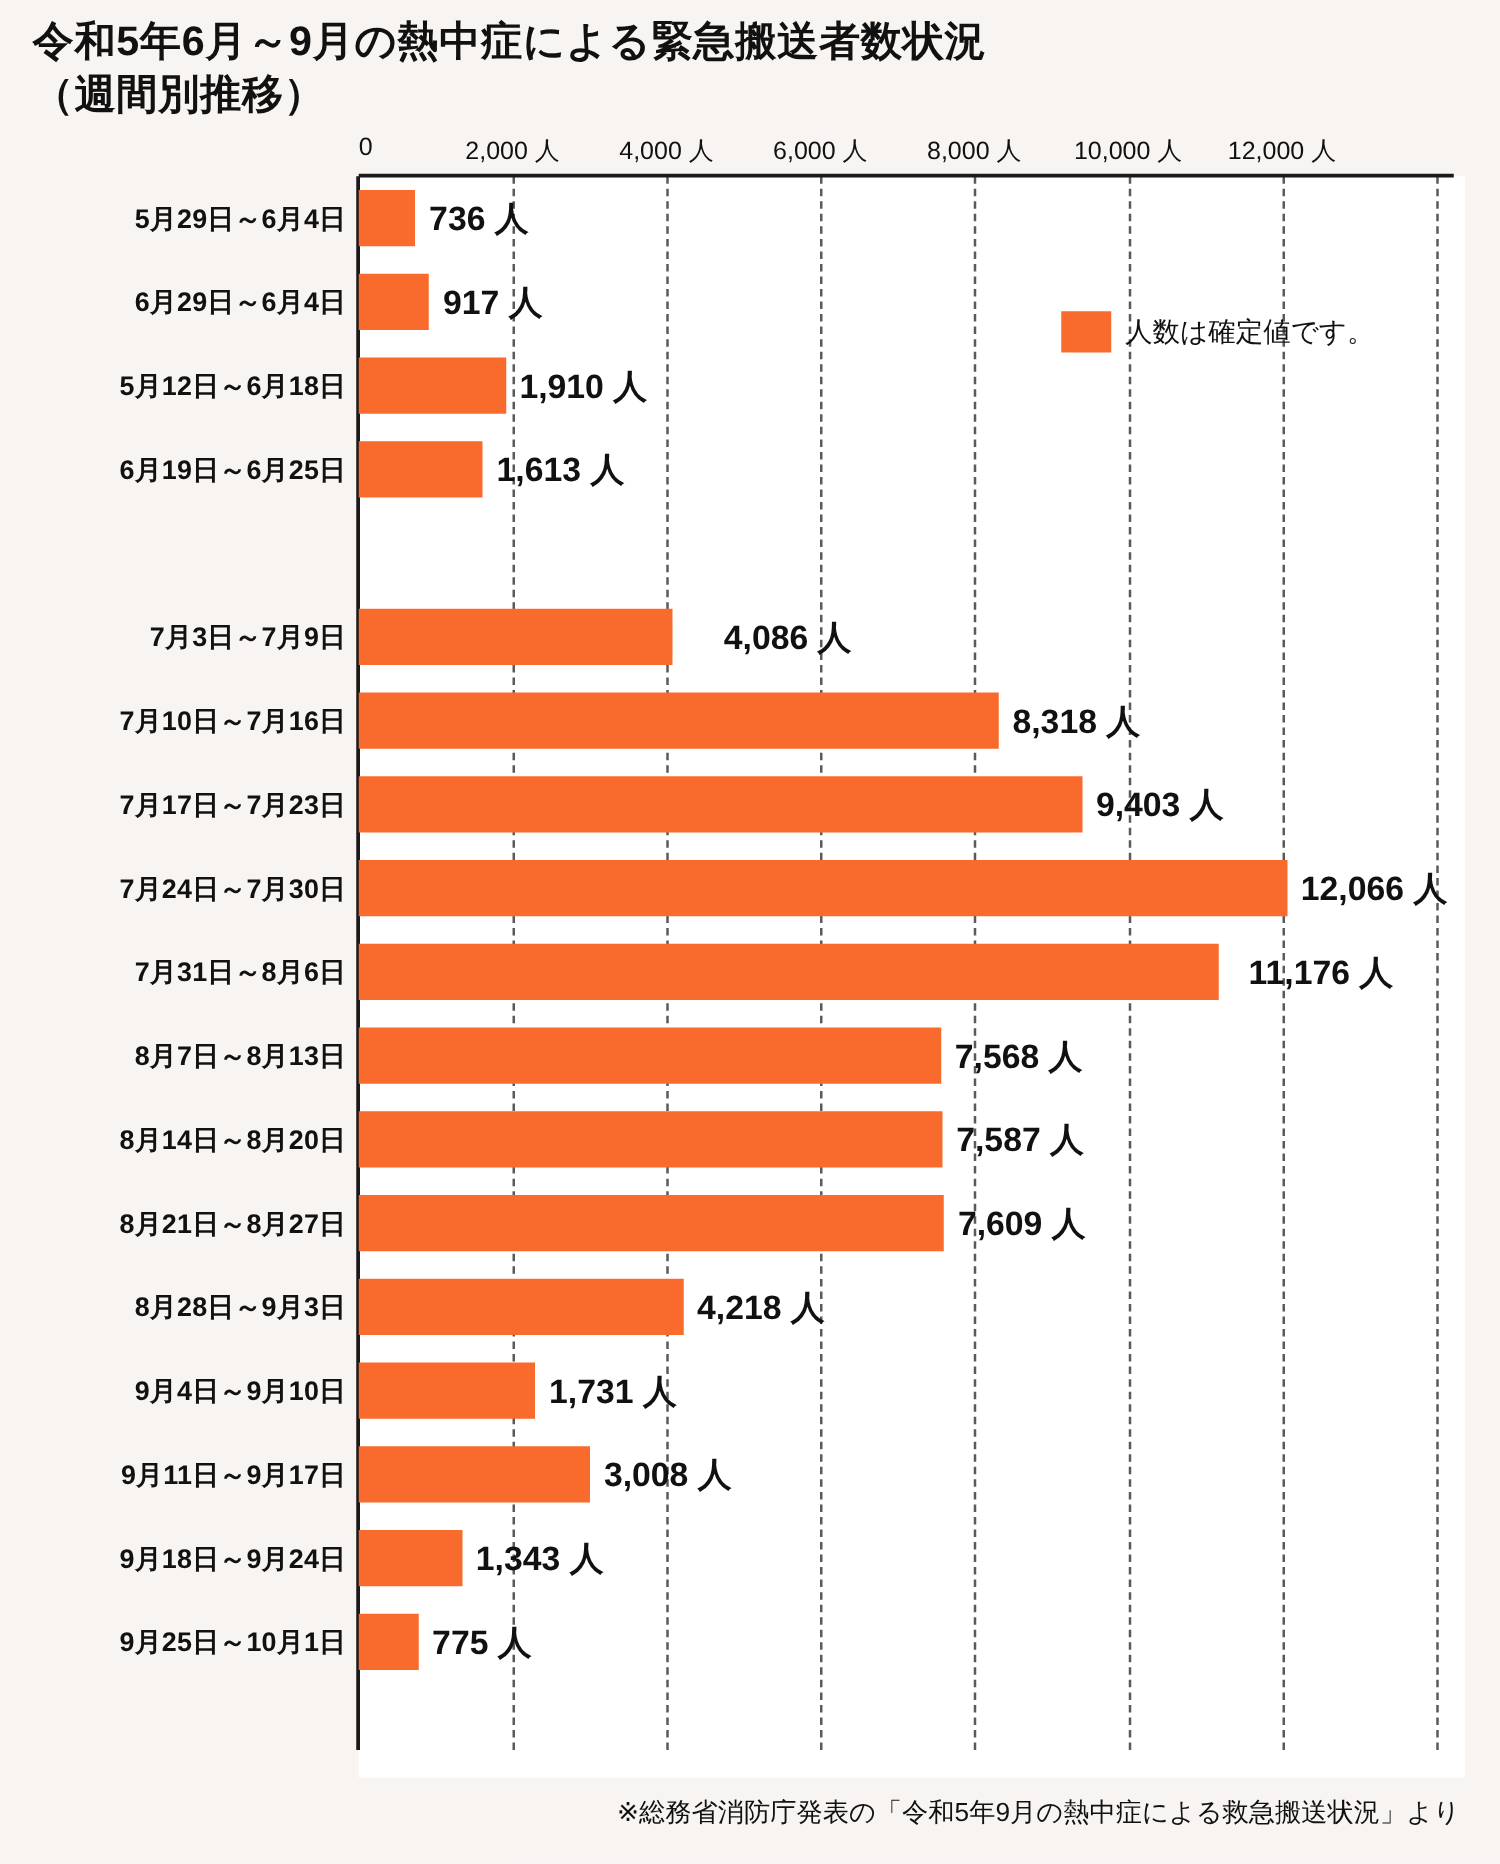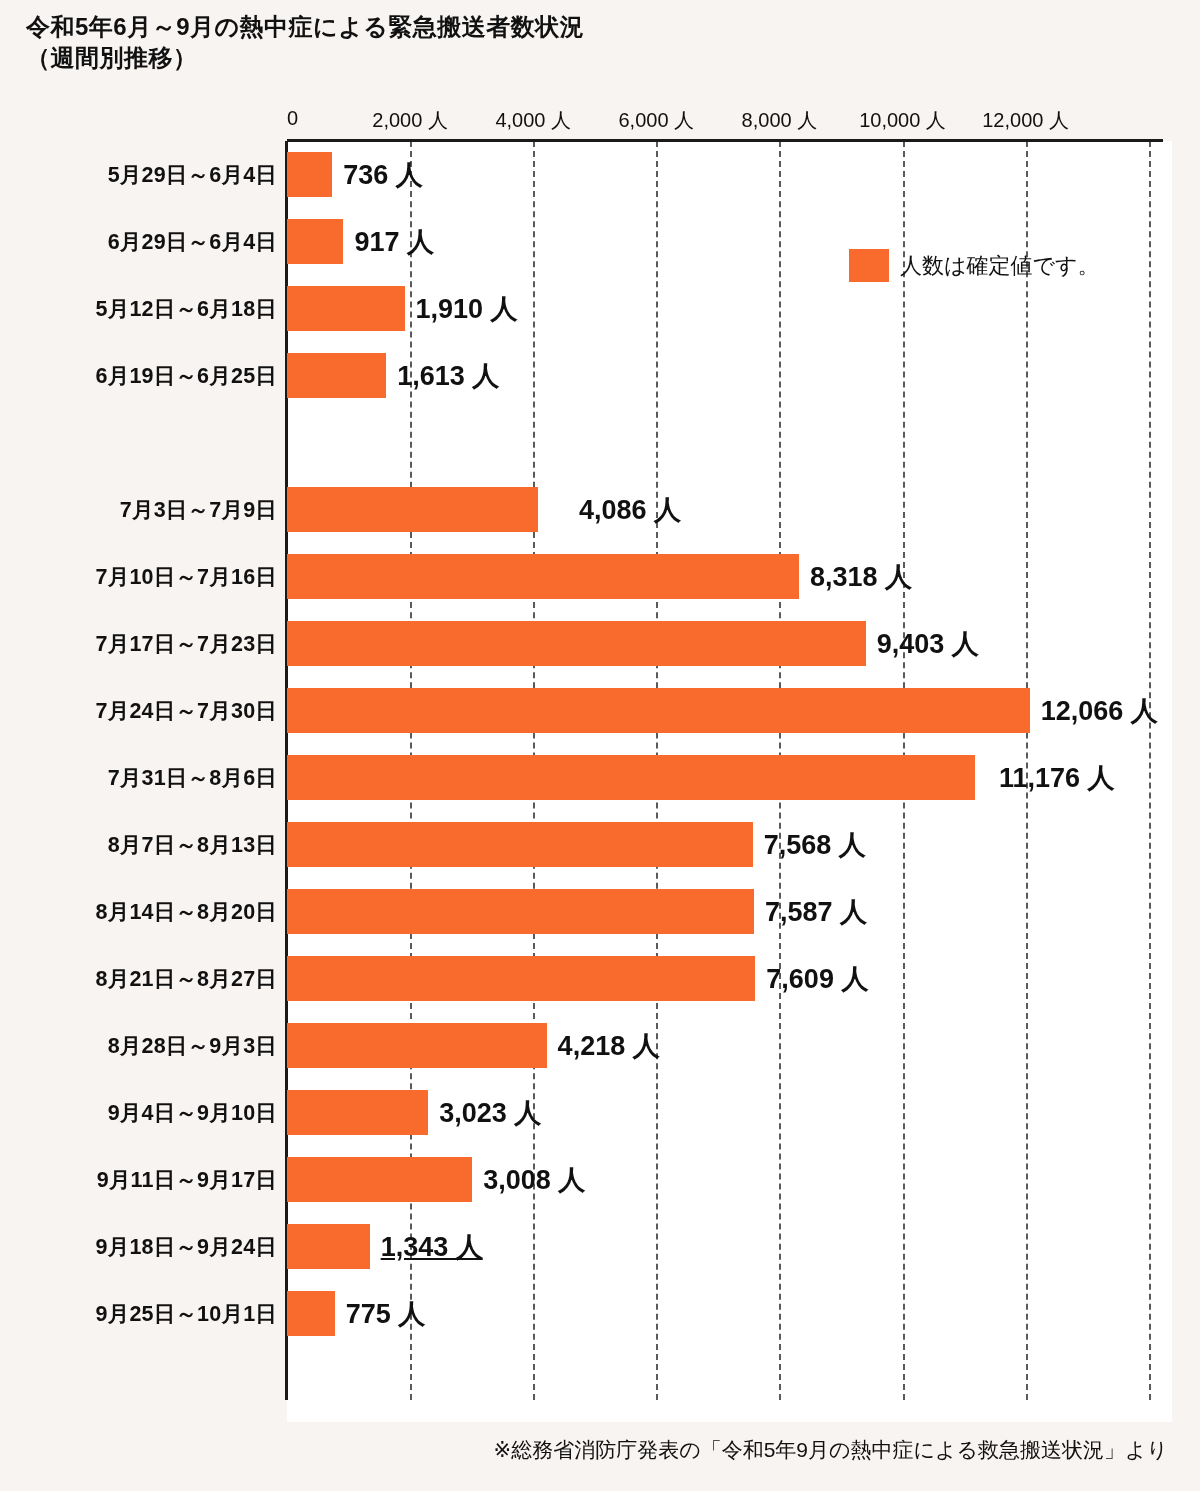--- a/index.html
+++ b/index.html
@@ -13,21 +13,21 @@
     color: #111111;
     position: relative;
     overflow: hidden;
   }
 
   
   #chart-title {
     position: absolute;
     left: 26px; top: 12px;
     width: 1140px;
-    font-size: 24px;
+    font-size: 33px;
     font-weight: bold;
     line-height: 1.28;
     letter-spacing: 0.5px;
     color: #111111;
     white-space: pre-line;
   }
 
   
   #axis-top {
     position: absolute;
@@ -240,31 +240,31 @@
       <div class="bar-value" style="left: 755.334px;">7,609 人</div>
     </div>
     <div class="row" style="top: 871px;">
       <div class="row-label">8月28日～9月3日</div>
       <div class="bar" style="width: 259.618px; background: rgb(249, 107, 44);"></div>
       <div class="bar-value" style="left: 546.618px;">4,218 人</div>
     </div>
     <div class="row" style="top: 938px;">
       <div class="row-label">9月4日～9月10日</div>
       <div class="bar" style="width: 141.257px; background: rgb(249, 107, 44);"></div>
-      <div class="bar-value" style="left: 428.257px;">3,023 人</div>
+      <div class="bar-value" style="left: 428.257px;">1,731 人</div>
     </div>
     <div class="row" style="top: 1005px;">
       <div class="row-label">9月11日～9月17日</div>
       <div class="bar" style="width: 185.142px; background: rgb(249, 107, 44);"></div>
       <div class="bar-value" style="left: 472.142px;">3,008 人</div>
     </div>
     <div class="row" style="top: 1072px;">
       <div class="row-label">9月18日～9月24日</div>
       <div class="bar" style="width: 82.6616px; background: rgb(249, 107, 44);"></div>
-      <div class="bar-value" style="left: 369.662px; text-decoration: underline;">1,343 人</div>
+      <div class="bar-value" style="left: 369.662px;">1,343 人</div>
     </div>
     <div class="row" style="top: 1139px;">
       <div class="row-label">9月25日～10月1日</div>
       <div class="bar" style="width: 47.7013px; background: rgb(249, 107, 44);"></div>
       <div class="bar-value" style="left: 334.701px;">775 人</div>
     </div>
   </div>
 
 <div id="legend">
   <div id="legend-swatch" style="background: rgb(249, 107, 44);"></div>

